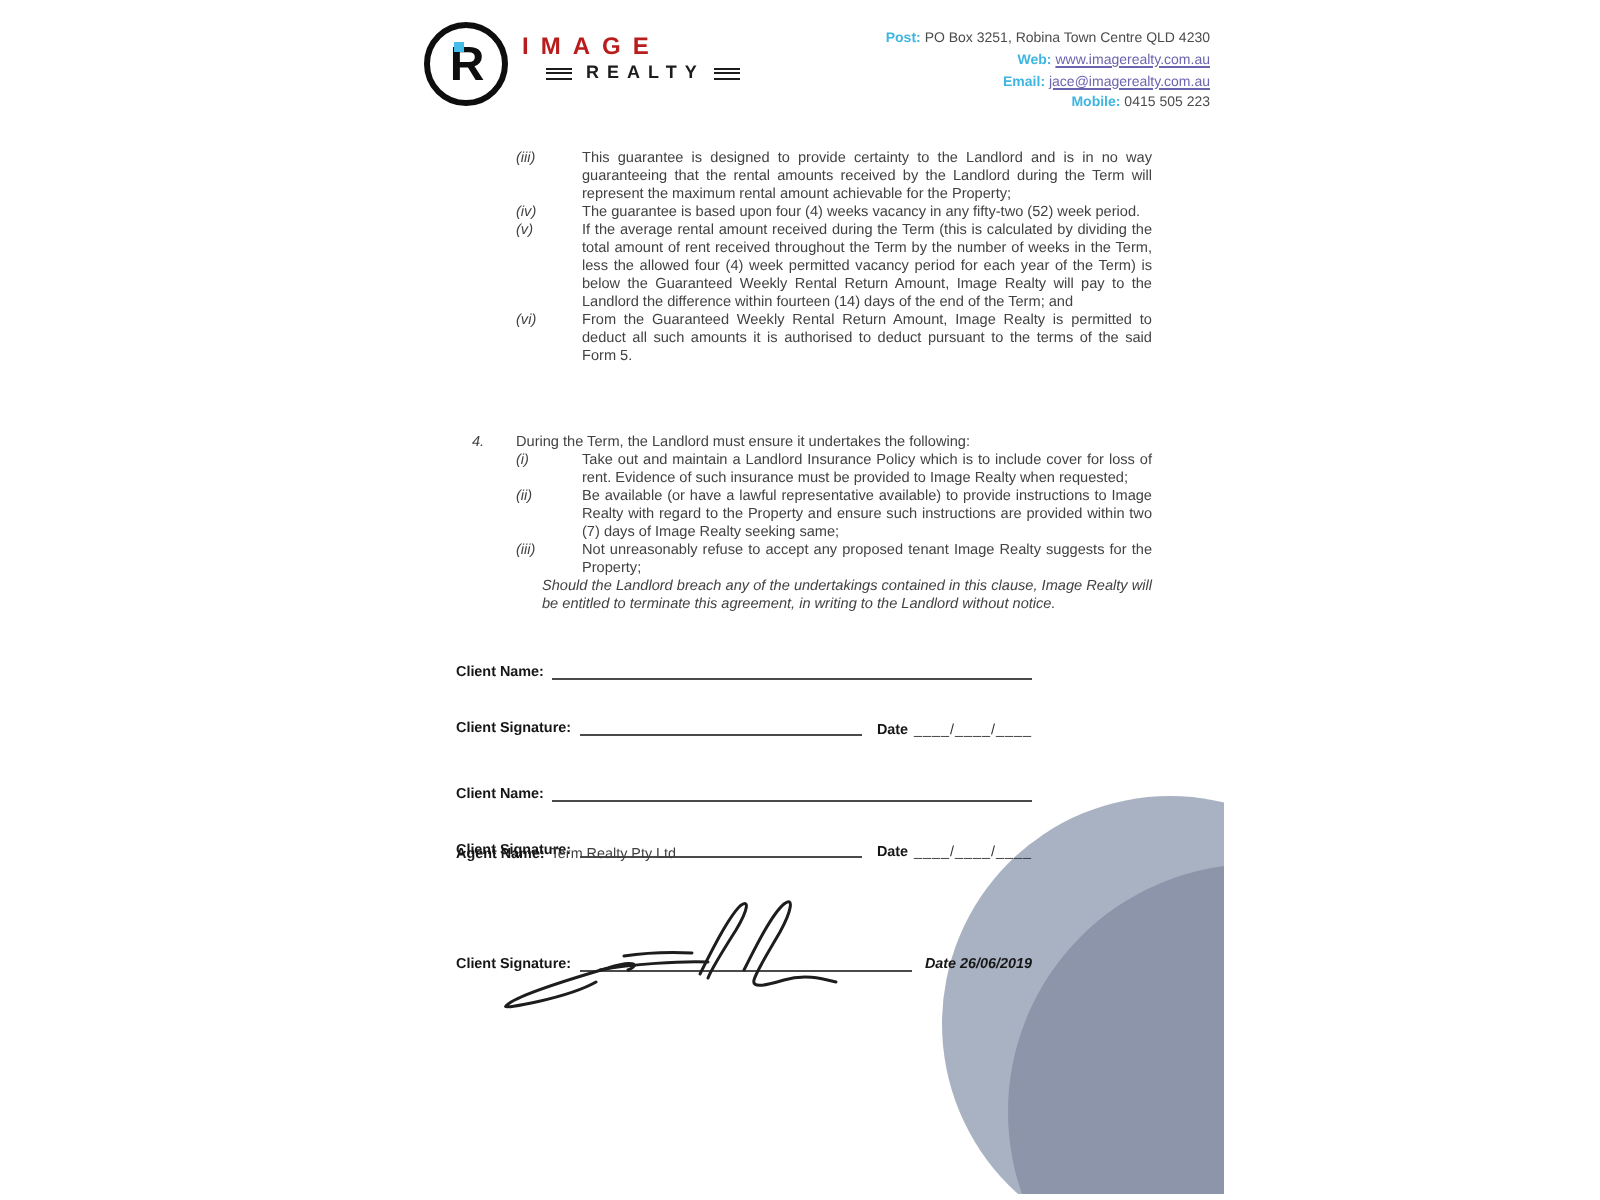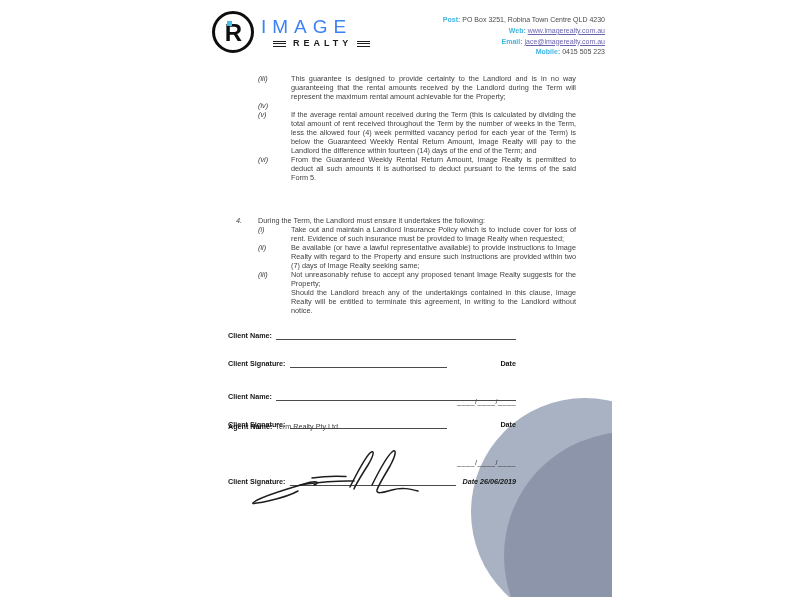--- a/index.html
+++ b/index.html
@@ -22,21 +22,21 @@
   
   .header { position: absolute; left: 0; top: 0; right: 0; height: 66px; }
   .logo { position: absolute; left: 24px; top: 11px; display: flex; align-items: flex-start; }
   .logo-mark {
     position: relative; width: 42px; height: 42px; border: 3px solid #0e0e0e; border-radius: 50%;
     display: flex; align-items: center; justify-content: center;
   }
   .logo-r { font-size: 24px; font-weight: 800; color: #0e0e0e; line-height: 1; margin-top: 2px; letter-spacing: -1px; }
   .logo-dot { position: absolute; left: 12px; top: 7px; width: 5px; height: 5px; background: #45bde8; }
   .logo-text { margin-left: 7px; padding-top: 6px; }
-  .brand { font-size: 19px; font-weight: 400; letter-spacing: 6px; color: #3b82f6; line-height: 1; }
+  .brand { font-size: 12px; font-weight: 700; letter-spacing: 6px; color: #b91c1c; line-height: 1; }
   .brand-sub-row { display: flex; align-items: center; margin-top: 3px; margin-left: 12px; }
   .flank {
     width: 13px; height: 6px;
     border-top: 1.2px solid #1c1c1c; border-bottom: 1.2px solid #1c1c1c;
     background: linear-gradient(#1c1c1c 0 0) center / 100% 1.2px no-repeat;
   }
   .brand-sub { font-size: 9px; font-weight: 700; letter-spacing: 4px; color: #1c1c1c; margin: 0 5px 0 7px; line-height: 1; text-align: center; }
 
   .contact { position: absolute; right: 7px; top: 15px; text-align: right; }
   .contact-row { font-size: 7px; line-height: 10.8px; color: #4b4b4d; white-space: nowrap; }
@@ -46,30 +46,30 @@
 
   
   .clauses { position: absolute; left: 70px; top: 74px; width: 318px; }
   .clause-item { display: grid; grid-template-columns: 33px 1fr; }
   .clause-num  { font-size: 7.3px; line-height: 9px; color: #424242; font-style: italic; }
   .clause-text { font-size: 7.3px; line-height: 9px; color: #424242; text-align: justify; }
 
   .clause4 { position: absolute; left: 48px; top: 216px; width: 340px; }
   .clause4-head { display: grid; grid-template-columns: 22px 1fr; }
   .clause4-items { margin-left: 22px; }
-  .clause4-closing { margin-left: 55px; font-size: 7.3px; line-height: 9px; color: #424242; text-align: justify; }
+  .clause4-closing { margin-left: 35px; font-size: 7.3px; line-height: 9px; color: #424242; text-align: justify; font-style: italic; }
 
   
   .sig-row { position: absolute; left: 40px; width: 288px; display: flex; height: 11px; }
   .row-name1 { top: 331px; } .row-sig1 { top: 359px; }
   .row-name2 { top: 392px; } .row-sig2 { top: 420px; }
   .row-agent { top: 422px; } .row-sig3 { top: 477px; }
   .sig-label { font-size: 7.2px; font-weight: 700; color: #161616; white-space: nowrap; line-height: 10px; }
   .sig-line { flex: 1; border-bottom: 1px solid #4a4a4a; height: 9px; margin-left: 4px; }
-  .date-group { margin-left: 7px; display: flex; align-items: flex-end; white-space: nowrap; flex-direction: column; }
+  .date-group { margin-left: 7px; display: flex; align-items: flex-end; white-space: nowrap; }
   .date-label { font-size: 7.2px; font-weight: 700; color: #161616; line-height: 10px; }
   .date-placeholder { font-size: 7.2px; color: #333; line-height: 10px; margin-left: 3px; letter-spacing: 0.5px; margin-top: 28px; }
   .agent-value { font-size: 7.2px; color: #3f3f41; margin-left: 3px; line-height: 10px; white-space: nowrap; }
   .date-final { font-size: 7.2px; font-weight: 700; color: #161616; line-height: 10px; margin-left: 6px; white-space: nowrap; font-style: italic; }
 
   .signature-svg { position: absolute; left: 58px; top: 449px; width: 176px; height: 62px; z-index: 3; }
   .signature-svg path { fill: none; stroke: #1d1d1d; stroke-width: 1.5; stroke-linecap: round; }
 </style>
 </head>
 <body>
@@ -116,20 +116,21 @@
       </div>
     </div>
 
     <section class="clauses">
       <div class="clause-item">
         <span class="clause-num">(iii)</span>
         <span class="clause-text">This guarantee is designed to provide certainty to the Landlord and is in no way guaranteeing that the rental amounts received by the Landlord during the Term will represent the maximum rental amount achievable for the Property;</span>
       </div>
       <div class="clause-item">
         <span class="clause-num">(iv)</span>
+        <span class="clause-text">The guarantee is based upon four (4) weeks vacancy in any fifty-two (52) week period.</span>
       </div>
       <div class="clause-item">
         <span class="clause-num">(v)</span>
         <span class="clause-text">If the average rental amount received during the Term (this is calculated by dividing the total amount of rent received throughout the Term by the number of weeks in the Term, less the allowed four (4) week permitted vacancy period for each year of the Term)  is below the Guaranteed Weekly Rental Return Amount, Image Realty will pay to the Landlord the difference within fourteen (14) days of the end of the Term; and</span>
       </div>
       <div class="clause-item">
         <span class="clause-num">(vi)</span>
         <span class="clause-text">From the Guaranteed Weekly Rental Return Amount, Image Realty is permitted to deduct all such amounts it is authorised to deduct pursuant to the terms of the said Form 5.</span>
       </div>
     </section>

